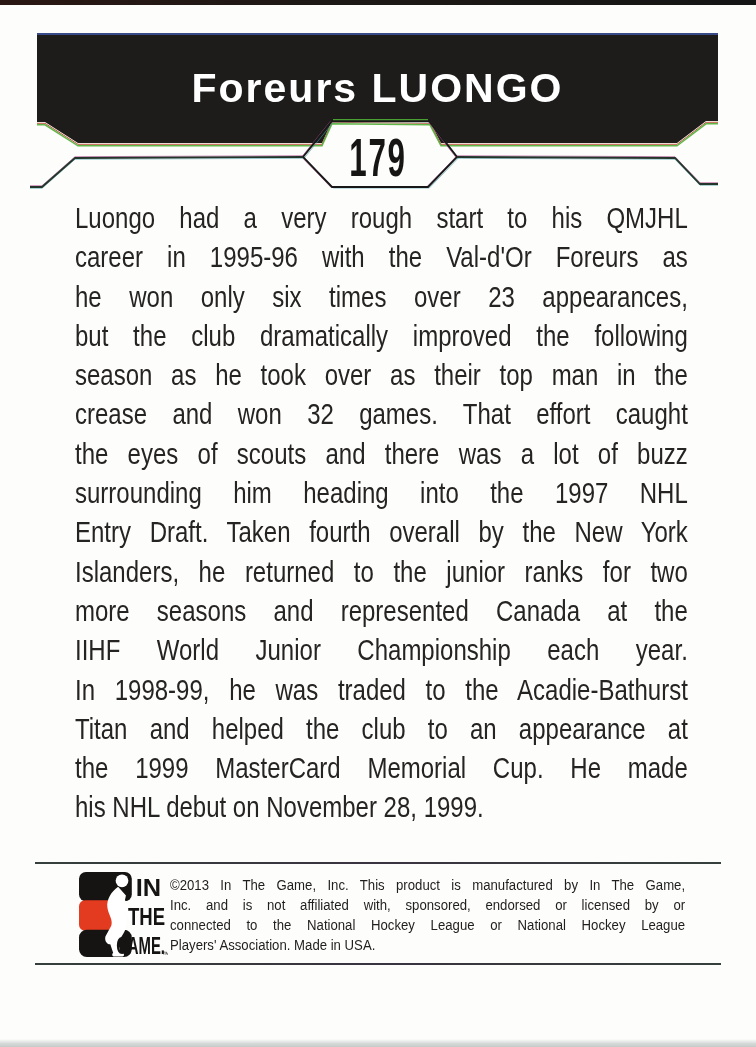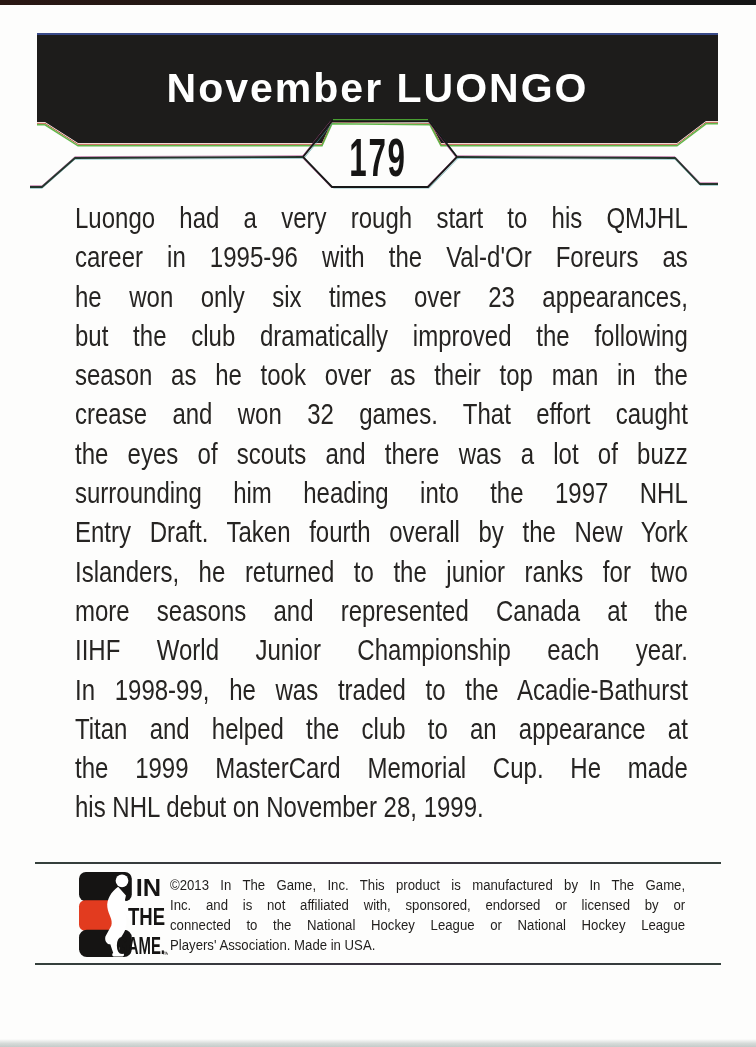--- a/index.html
+++ b/index.html
@@ -86,21 +86,21 @@
     <polyline points="0,157 12,157 45,128 273,127" stroke="#3f9aa0" stroke-width="0.9" transform="translate(0,1.3)" opacity="0.6"></polyline>
     <polyline points="0,157 12,157 45,128 273,127" stroke="#24352c" stroke-width="1.8"></polyline>
   </g>
   <g fill="none">
     <polyline points="427,127 645,128 670,154 688,154" stroke="#b0488c" stroke-width="0.9" transform="translate(0,-1.3)" opacity="0.7"></polyline>
     <polyline points="427,127 645,128 670,154 688,154" stroke="#3f9aa0" stroke-width="0.9" transform="translate(0,1.3)" opacity="0.6"></polyline>
     <polyline points="427,127 645,128 670,154 688,154" stroke="#24352c" stroke-width="1.8"></polyline>
   </g>
 </svg>
 
-<div class="player-name">November LUONGO</div>
+<div class="player-name">Foreurs LUONGO</div>
 <div class="card-number">179</div>
 
 <div class="bio">
   <div class="bio-line">Luongo had a very rough start to his QMJHL</div>
   <div class="bio-line">career in 1995-96 with the Val-d'Or Foreurs as</div>
   <div class="bio-line">he won only six times over 23 appearances,</div>
   <div class="bio-line">but the club dramatically improved the following</div>
   <div class="bio-line">season as he took over as their top man in the</div>
   <div class="bio-line">crease and won 32 games. That effort caught</div>
   <div class="bio-line">the eyes of scouts and there was a lot of buzz</div>

